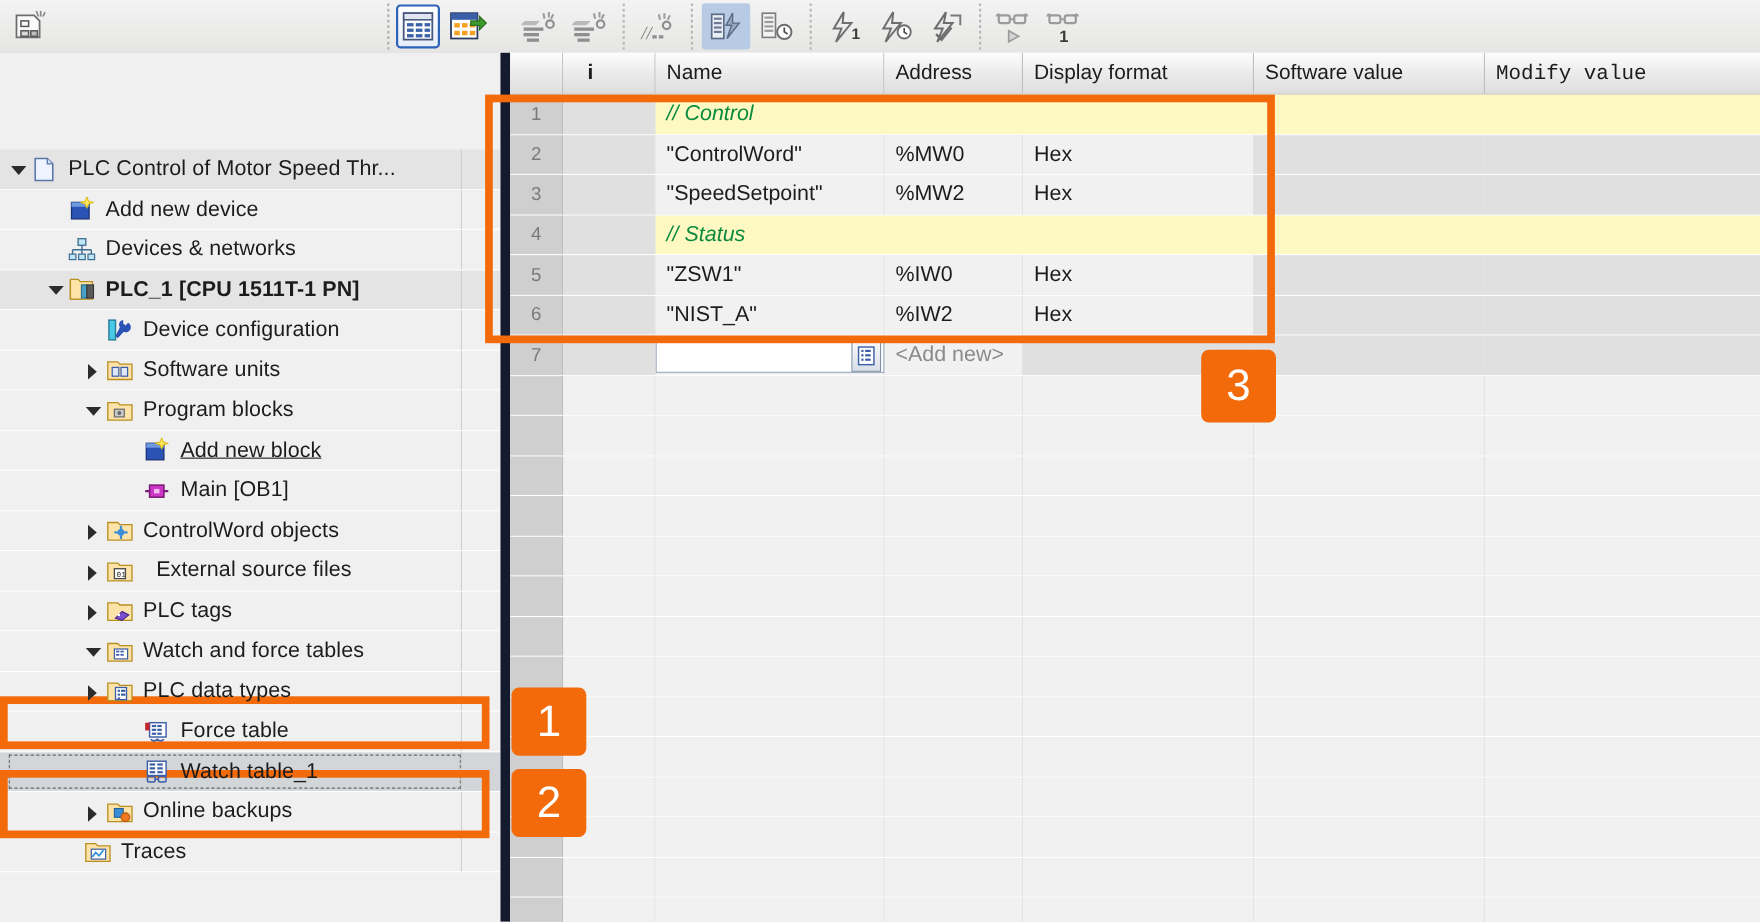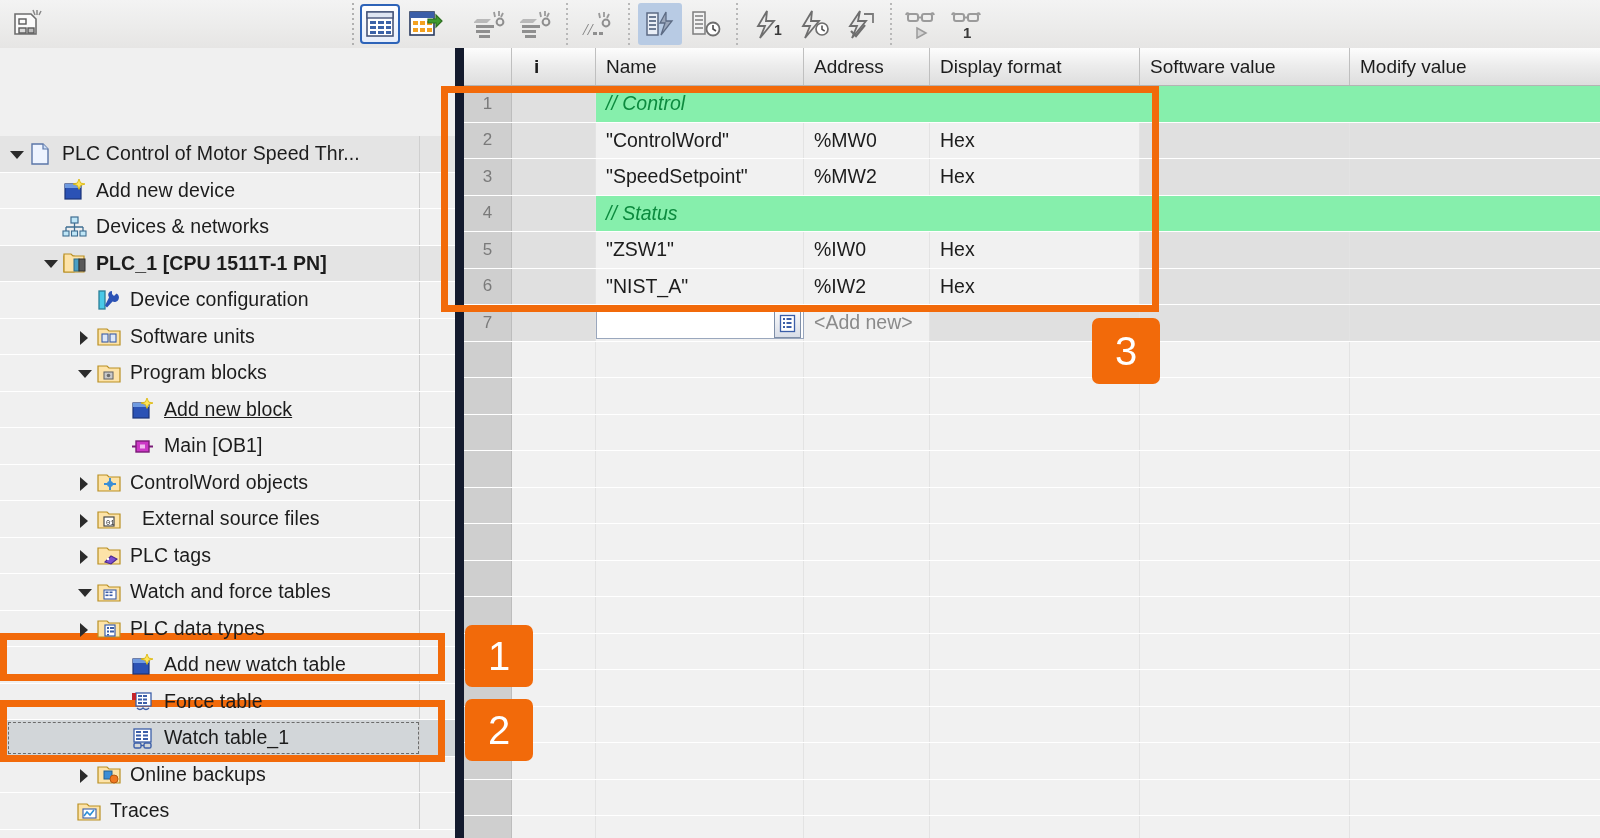--- a/index.html
+++ b/index.html
@@ -101,42 +101,42 @@
     font-size: 19px; color: #1c1c1c; padding-left: 10px;
     border-right: 1px solid #bfbfbf;
     background: linear-gradient(to bottom, #fdfdfd 0%, #ececec 48%, #dedede 100%);
   }
   .th.gutter { width: 48px; padding: 0; }
   .th.info { width: 84px; justify-content: flex-start; padding-left: 22px; font-weight: bold; }
   .th.name { width: 208px; }
   .th.addr { width: 126px; }
   .th.fmt { width: 210px; }
   .th.mon { width: 210px; }
-  .th.mod { width: 250px; border-right: none; }
+  .th.mod { width: 250px; border-right: none; font-family: Liberation Mono, monospace; }
 
   .trow { display: flex; height: 36.5px; align-items: stretch; border-bottom: 1px solid #ffffff; }
   .td { display:flex; align-items:center; font-size: 19.5px; color:#1c1c1c;
         padding-left: 10px; background: #f1f1f1; border-right: 1px solid #e3e3e3; }
   .td.gutter {
     width: 48px; padding: 0; justify-content: center;
     background: #cfcfcf; color:#7a7a7a; font-size: 17px;
     border-right: 1px solid #bdbdbd;
   }
   .td.info { width: 84px; background: #e0e0e0; }
   .td.name { width: 208px; }
   .td.addr { width: 126px; }
   .td.fmt { width: 210px; }
   .td.mon { width: 210px; background: #e0e0e0; }
   .td.mod { width: 250px; background: #e0e0e0; border-right: none; }
   .trow.empty .td { background: #f1f1f1; }
   .trow.empty .td.gutter { background: #cfcfcf; }
 
   .comment-cell {
     flex: 1; display: flex; align-items: center; padding-left: 10px;
-    color: #0c8a3e; font-style: italic; font-size: 19.5px; background: #86efac;
+    color: #0c8a3e; font-style: italic; font-size: 19.5px; background: #fef9c3;
   }
   .addnew-label { color: #8a8a8a; }
 
   
   .edit-cell { position: relative; width: 208px; background: #f1f1f1; border-right:1px solid #e3e3e3; }
   .edit-box {
     position: absolute; left: 0; top: 1px; width: 208px; height: 33px;
     background: #ffffff; border: 1px solid #9aa7bd;
   }
   .edit-drop {
@@ -497,31 +497,20 @@
               <rect x="9" y="9" width="10" height="11" fill="#ffffff" stroke="#3b5ea8" stroke-width="1.2"></rect>
               <g fill="#3b5ea8">
                 <rect x="11" y="11" width="2" height="2"></rect>
                 <rect x="11" y="14.5" width="2" height="2"></rect>
                 <rect x="11" y="18" width="2" height="1.5"></rect>
                 <rect x="14" y="11" width="4" height="2"></rect>
                 <rect x="14" y="14.5" width="4" height="2"></rect>
               </g>
             </svg></div>
           <div class="tlabel" style="position: relative; z-index: 2;">PLC data types</div>
-          <div class="tree-right-col"></div>
-        </div>
-        <div class="tree-row">
-          <div style="width: 110px; flex: 0 0 auto;"></div>
-          <div class="arrow" style="position: relative; z-index: 2;"></div>
-          <div class="ticon" style="position: relative; z-index: 2;"><svg width="26" height="24" viewBox="0 0 26 24">
-              <rect x="3" y="6" width="16" height="15" fill="#2b52b5" stroke="#1b3478" stroke-width="1.2"></rect>
-              <rect x="3" y="6" width="16" height="4" fill="#6f9ae0"></rect>
-              <path d="M17 1 l1.6 4 4.4 1 -4.4 1.4 -1.6 4 -1.6-4 -4.4-1.4 4.4-1 z" fill="#ffe45c" stroke="#d9b400" stroke-width="0.8"></path>
-            </svg></div>
-          <div class="tlabel" style="position: relative; z-index: 2;">Add new watch table</div>
           <div class="tree-right-col"></div>
         </div>
         <div class="tree-row">
           <div style="width: 110px; flex: 0 0 auto;"></div>
           <div class="arrow" style="position: relative; z-index: 2;"></div>
           <div class="ticon" style="position: relative; z-index: 2;"><svg width="26" height="24" viewBox="0 0 26 24">
               <rect x="6" y="4" width="15" height="13" fill="#ffffff" stroke="#3b5ea8" stroke-width="1.3"></rect>
               <g fill="#3b5ea8">
                 <rect x="8" y="6" width="4" height="2"></rect>
                 <rect x="13" y="6" width="4" height="2"></rect>

